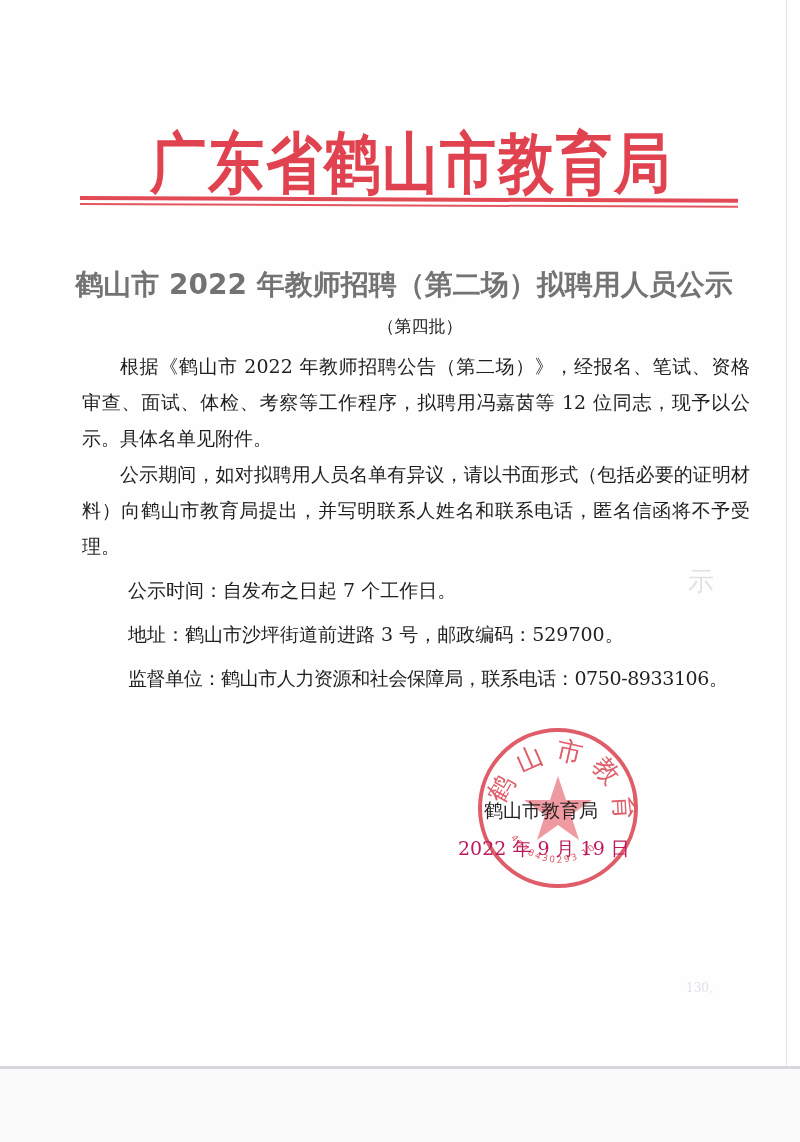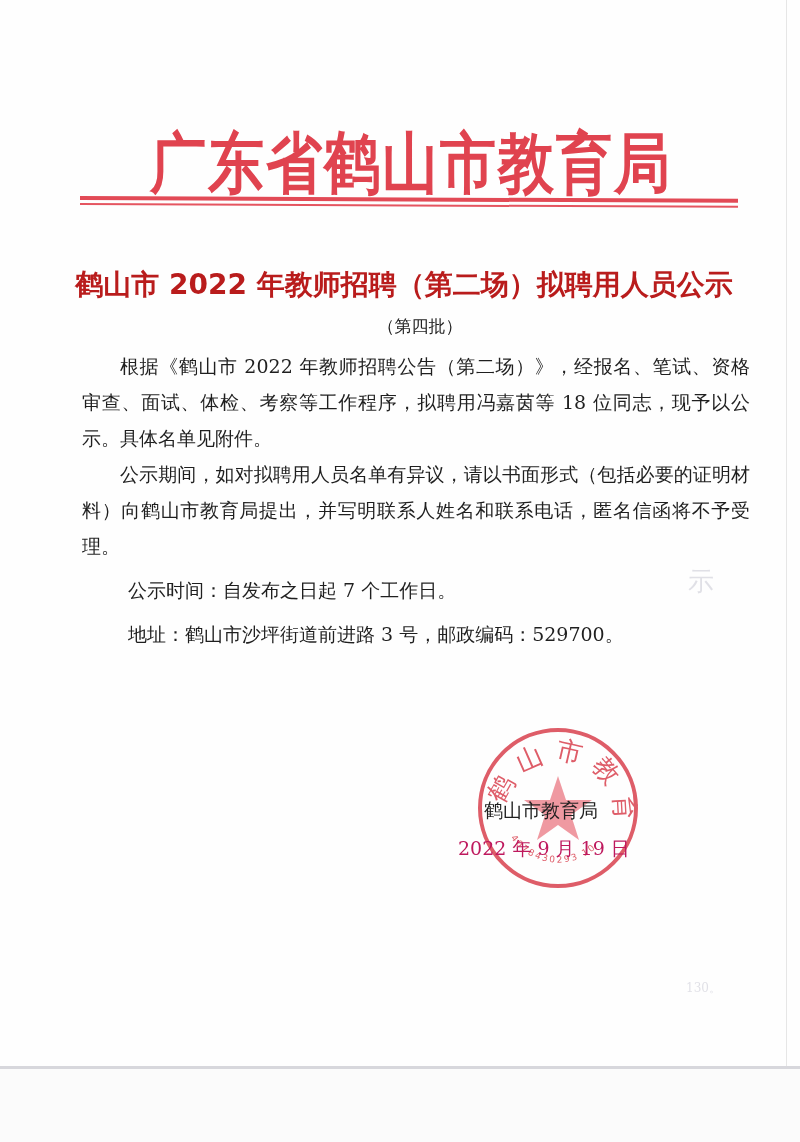--- a/index.html
+++ b/index.html
@@ -84,21 +84,21 @@
   
   .doc-title {
     position: absolute;
     left: 64px;
     top: 266px;
     width: 680px;
     text-align: center;
     font-family: "DejaVu Sans", "Liberation Sans", sans-serif;
     font-size: 28px;
     font-weight: bold;
-    color: #b91c1c;
+    color: #737373;
     letter-spacing: 0px;
     white-space: nowrap;
   }
   .doc-subtitle {
     position: absolute;
     left: 80px;
     top: 315px;
     width: 680px;
     text-align: center;
     font-size: 17px;
@@ -185,24 +185,25 @@
   <span>育</span>
   <span>局</span>
 </div>
 <div class="rule-thick"></div>
 <div class="rule-thin"></div>
 
 <div class="doc-title">鹤山市 2022 年教师招聘（第二场）拟聘用人员公示</div>
 <div class="doc-subtitle">（第四批）</div>
 
 <div class="body-text">
-  <p class="para">根据《鹤山市 2022 年教师招聘公告（第二场）》，经报名、笔试、资格审查、面试、体检、考察等工作程序，拟聘用冯嘉茵等 18 位同志，现予以公示。具体名单见附件。</p>
+  <p class="para">根据《鹤山市 2022 年教师招聘公告（第二场）》，经报名、笔试、资格审查、面试、体检、考察等工作程序，拟聘用冯嘉茵等 12 位同志，现予以公示。具体名单见附件。</p>
   <p class="para">公示期间，如对拟聘用人员名单有异议，请以书面形式（包括必要的证明材料）向鹤山市教育局提出，并写明联系人姓名和联系电话，匿名信函将不予受理。</p>
   <p class="line">公示时间：自发布之日起 7 个工作日。</p>
   <p class="line">地址：鹤山市沙坪街道前进路 3 号，邮政编码：529700。</p>
+  <p class="line" style="letter-spacing:-0.4px;">监督单位：鹤山市人力资源和社会保障局，联系电话：0750-8933106。</p>
 </div>
 
 <svg class="seal" viewBox="0 0 168 168" xmlns="http://www.w3.org/2000/svg">
   <defs>
     <path id="sealTopArc" d="M 30 92 A 56 56 0 1 1 142 92"></path>
     <path id="sealBottomArc" d="M 34 110 A 58 58 0 0 0 134 110"></path>
   </defs>
   <circle cx="84" cy="84" r="78" fill="none" stroke="#d9414f" stroke-width="4"></circle>
   <text font-size="26" fill="#d9414f" font-family="DejaVu Serif, serif" letter-spacing="10">
     <textPath href="#sealTopArc" startOffset="6%">鹤山市教育局</textPath>

